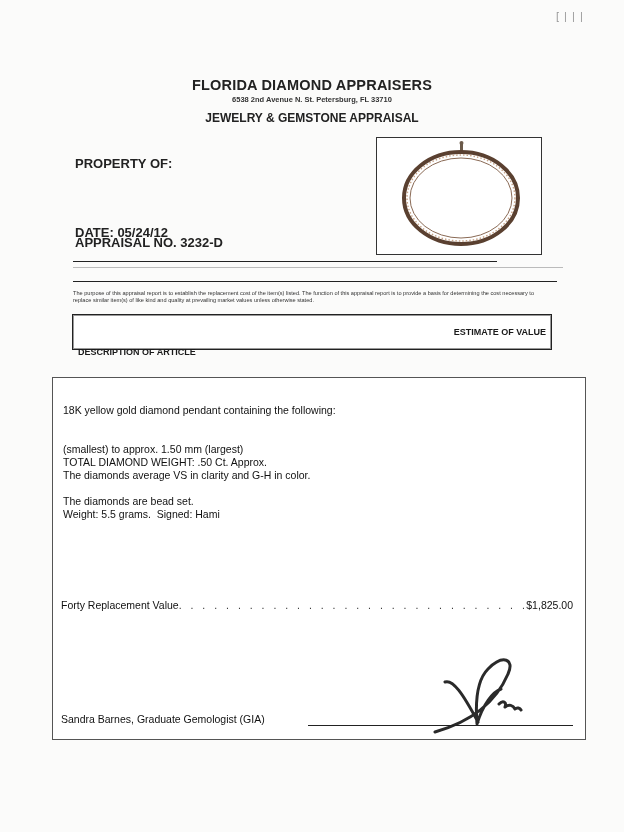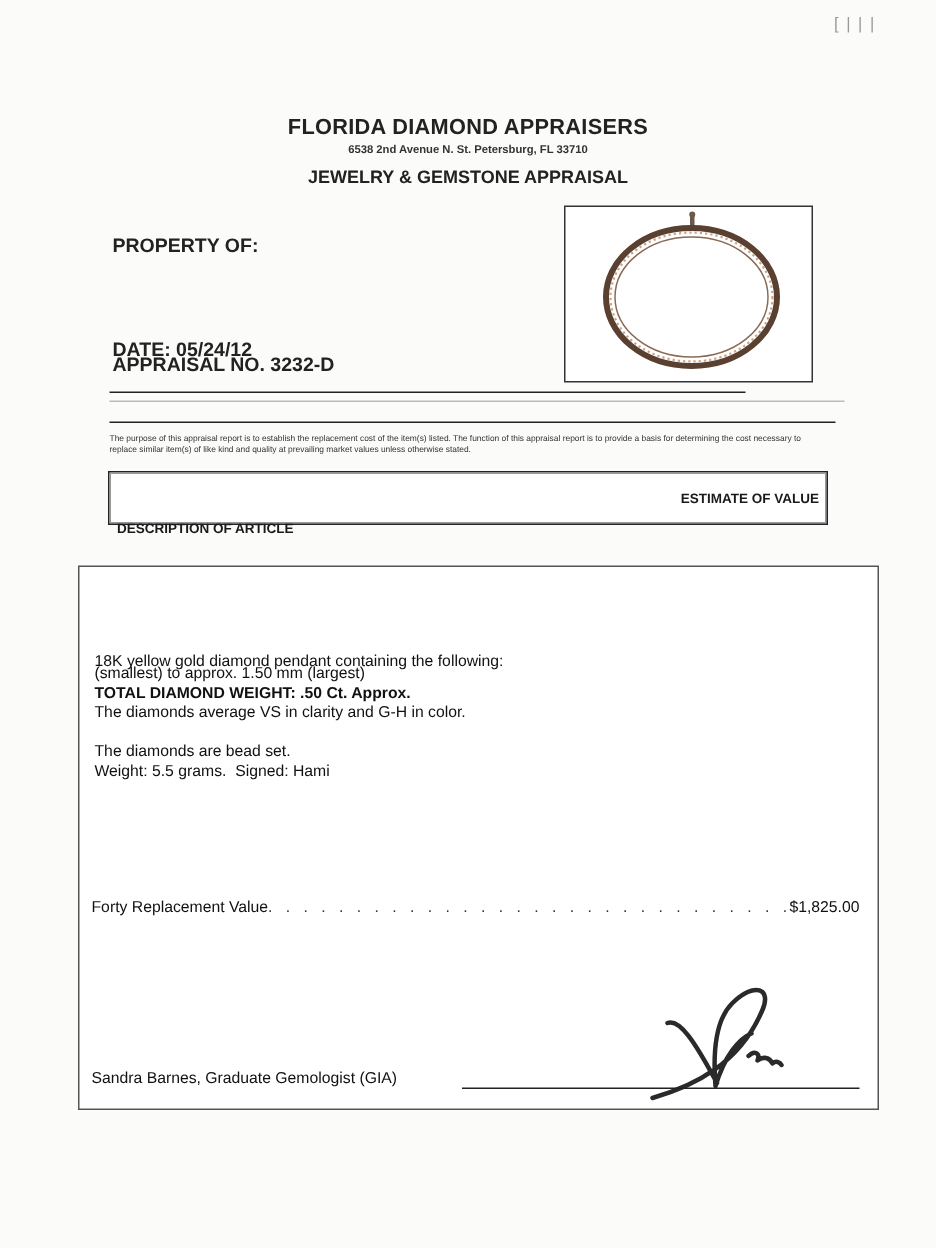--- a/index.html
+++ b/index.html
@@ -66,23 +66,23 @@
   <div class="rule" style="left:73px; top:281px; width:484px;"></div>
 
   <div class="purpose">The purpose of this appraisal report is to establish the replacement cost of the item(s) listed.  The function of this appraisal report is to provide a basis for determining the cost necessary to replace similar item(s) of like kind and quality at prevailing market values unless otherwise stated.</div>
 
   <div class="header-box">
     <span class="left">DESCRIPTION OF ARTICLE</span>
     <span class="right">ESTIMATE OF VALUE</span>
   </div>
 
   <div class="main-box">
-    <div class="desc" style="top:26px;margin-top:31px;">18K yellow gold diamond pendant containing the following:</div>
+    <div class="desc" style="top:26px;">18K yellow gold diamond pendant containing the following:</div>
     <div class="desc" style="top:65px;">(smallest) to approx. 1.50 mm (largest)</div>
-    <div class="desc" style="top:78px;font-weight:bold;">TOTAL DIAMOND WEIGHT: .50 Ct. Approx.</div>
+    <div class="desc" style="top:78px;">TOTAL DIAMOND WEIGHT: .50 Ct. Approx.</div>
     <div class="desc" style="top:91px;">The diamonds average VS in clarity and G-H in color.</div>
     <div class="desc" style="top:117px;">The diamonds are bead set.</div>
     <div class="desc" style="top:130px;">Weight: 5.5 grams.  Signed: Hami</div>
 
     <div class="retail">
       <span>Forty Replacement Value</span>
       <span class="dots">. . . . . . . . . . . . . . . . . . . . . . . . . . . . . . . . . . . . . . . . . . . . . . . . . . . . . . . . . . . . .</span>
       <span>$1,825.00</span>
     </div>
 

